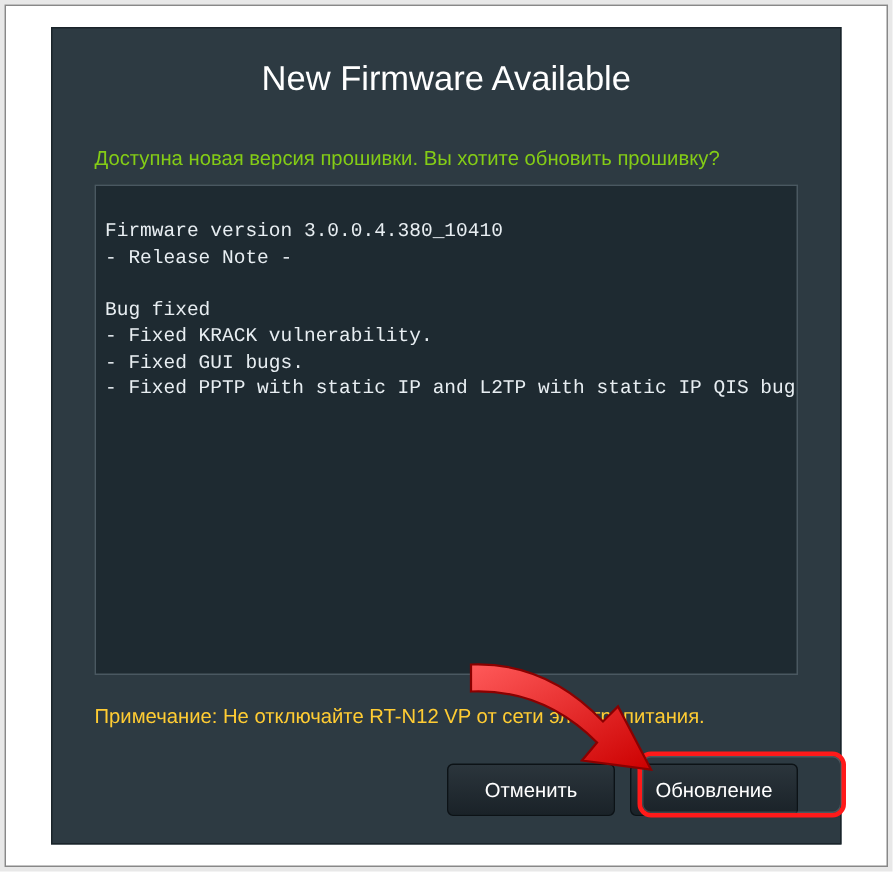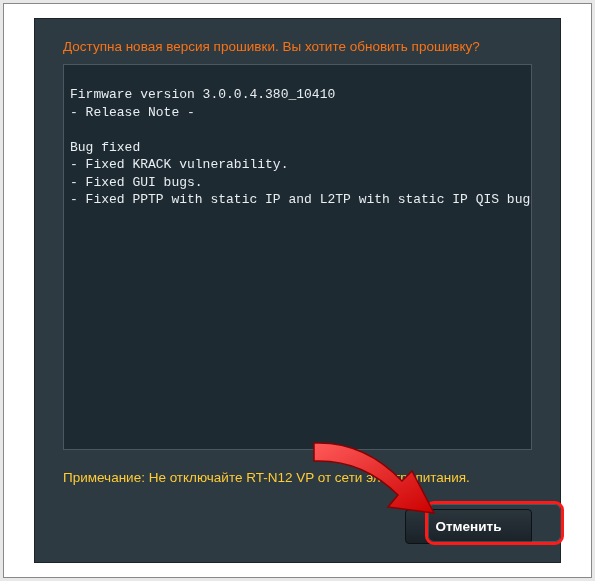--- a/index.html
+++ b/index.html
@@ -36,23 +36,24 @@
       flex-direction: column;
     }
     .title {
       color: #ffffff;
       font-size: 23px;
       text-align: center;
       margin-bottom: 18px;
       font-weight: normal;
     }
     .subtitle {
-      color: #f97316;
+      color: #84cc16;
       font-size: 13.5px;
       margin-bottom: 10px;
+      margin-top: 14px;
     }
     .release-notes {
       flex: 1;
       background: #1e2a31;
       border: 1px solid #4a5861;
       color: #e8eef2;
       font-family: "Courier New", monospace;
       font-size: 13px;
       padding: 21px 6px;
       white-space: pre;
@@ -70,23 +71,23 @@
       display: flex;
       justify-content: flex-end;
       gap: 10px;
       margin-top: 10px;
     }
     .btn {
       background: linear-gradient(to bottom, #2b353c, #1a2228);
       border: 1px solid #0c1216;
       color: #fff;
       font-size: 13.5px;
-      font-weight: bold;
+      font-weight: normal;
       padding: 9px 12px;
-      width: 127px;
+      width: 112px;
       text-align: center;
       border-radius: 4px;
       cursor: pointer;
     }
     .btn-highlight-ring {
       position: absolute;
       border: 3px solid #ff1a1a;
       border-radius: 9px;
       pointer-events: none;
       box-shadow: 0 0 0 1px rgba(255,255,255,0.15) inset;
@@ -94,31 +95,33 @@
     .arrow {
       position: absolute;
       pointer-events: none;
     }
   </style>
 </head>
 <body>
 
 <div class="outer-frame">
   <div class="dialog">
+    <h1 class="title">New Firmware Available</h1>
     <div class="subtitle">Доступна новая версия прошивки. Вы хотите обновить прошивку?</div>
     <textarea class="release-notes" readonly="" style="">Firmware version 3.0.0.4.380_10410
 - Release Note -
 
 Bug fixed
 - Fixed KRACK vulnerability.
 - Fixed GUI bugs.
 - Fixed PPTP with static IP and L2TP with static IP QIS bugs.</textarea>
     <div class="note">Примечание: Не отключайте RT-N12 VP от сети электропитания.</div>
     <div class="button-row">
       <button class="btn">Отменить</button>
+      <button class="btn">Обновление</button>
     </div>
   </div>
 
   <div class="btn-highlight-ring" style="left:421px; top:497px; width:139px; height:44px;"></div>
 
   <svg class="arrow" style="left:300px; top:427px; width:160px; height:100px;" viewBox="0 0 160 100">
     <defs>
       <linearGradient id="arrGrad" x1="0" y1="0" x2="1" y2="1">
         <stop offset="0%" stop-color="#ff5a5a"></stop>
         <stop offset="100%" stop-color="#cc0000"></stop>

